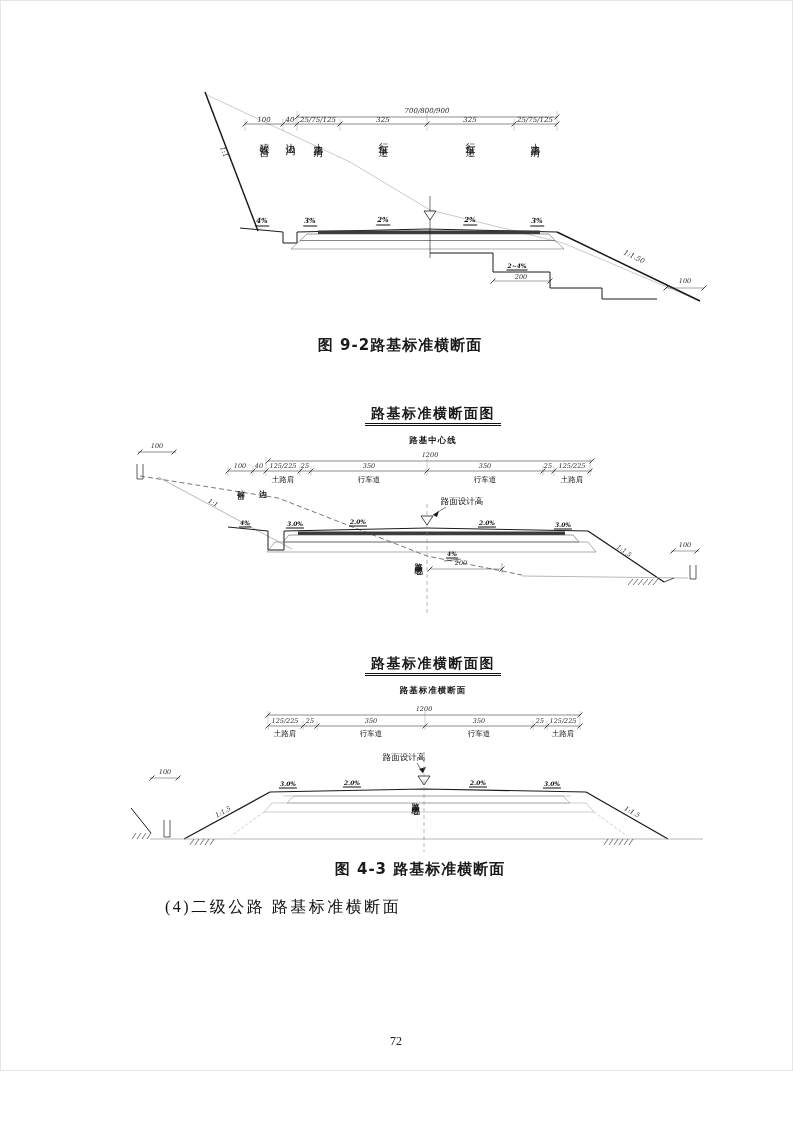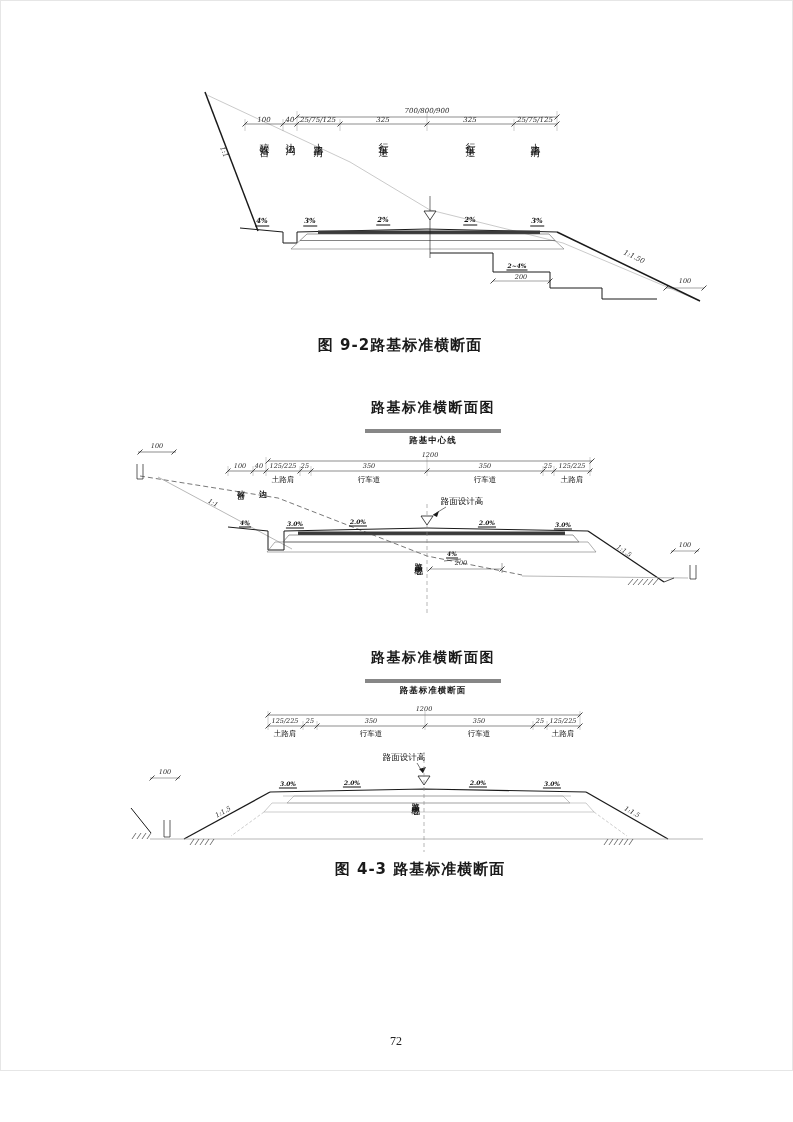--- a/index.html
+++ b/index.html
@@ -9,21 +9,21 @@
   .lbl{position:absolute;transform:translate(-50%,-50%);white-space:nowrap;color:#1a1a1a;line-height:1;}
   .left{transform:translate(0,-50%);}
   .dim{font:italic 7px "DejaVu Serif",serif;color:#2a2a2a;}
   .dims{font:italic 6.5px "DejaVu Serif",serif;color:#2a2a2a;}
   .slope{font:italic 700 7px "DejaVu Serif",serif;color:#111;border-bottom:1px solid #111;padding:0 1px 1px;}
   .slopes{font:italic 700 6px "DejaVu Serif",serif;color:#111;border-bottom:1px solid #111;padding:0 1px 1px;}
   .cnv{position:absolute;writing-mode:vertical-rl;text-orientation:upright;transform:translate(-50%,0);
        font-size:10px;letter-spacing:2px;color:#111;white-space:nowrap;line-height:1;}
   .cnv-s{font-size:8px;letter-spacing:1px;}
   .cnh{font-size:7.5px;color:#111;}
-  .dtitle{font-size:14px;font-weight:700;letter-spacing:1.5px;border-bottom:3px double #111;padding:0 6px 16px;}
+  .dtitle{font-size:14px;font-weight:700;letter-spacing:1.5px;border-bottom:3px double #111;padding:0 6px 3px;}
   .dsub{font-size:8.5px;font-weight:700;letter-spacing:1px;}
   .caption{font-size:15px;font-weight:700;letter-spacing:1px;font-family:"DejaVu Sans",sans-serif;}
   .para{font-size:16px;letter-spacing:2.5px;font-family:"Liberation Serif",serif;color:#111;}
   .pageno{font-size:12px;color:#222;font-family:Liberation Serif, serif;}
 </style>
 </head>
 <body>
 
 <div class="page">
 
@@ -178,15 +178,16 @@
   <div class="lbl slopes" style="left:288px;top:784px">3.0%</div>
   <div class="lbl slopes" style="left:352px;top:783px">2.0%</div>
   <div class="lbl slopes" style="left:478px;top:783px">2.0%</div>
   <div class="lbl slopes" style="left:552px;top:784px">3.0%</div>
   <div class="lbl dims" style="left:223px;top:812px;transform:translate(-50%,-50%) rotate(-29deg)">1:1.5</div>
   <div class="lbl dims" style="left:632px;top:812px;transform:translate(-50%,-50%) rotate(29deg)">1:1.5</div>
   <div class="cnv cnv-s" style="left:416px;top:796px;font-size:8.5px">路基中心线</div>
   <div class="lbl dims" style="left:165px;top:772px">100</div>
 
   <div class="lbl caption" style="left:420px;top:869px">图 4-3  路基标准横断面</div>
+  <div class="lbl para left" style="left:165px;top:907px">(4)二级公路 路基标准横断面</div>
 
   <div class="lbl pageno" style="left:396px;top:1041px">72</div>
 </div>
 
 </body></html>

